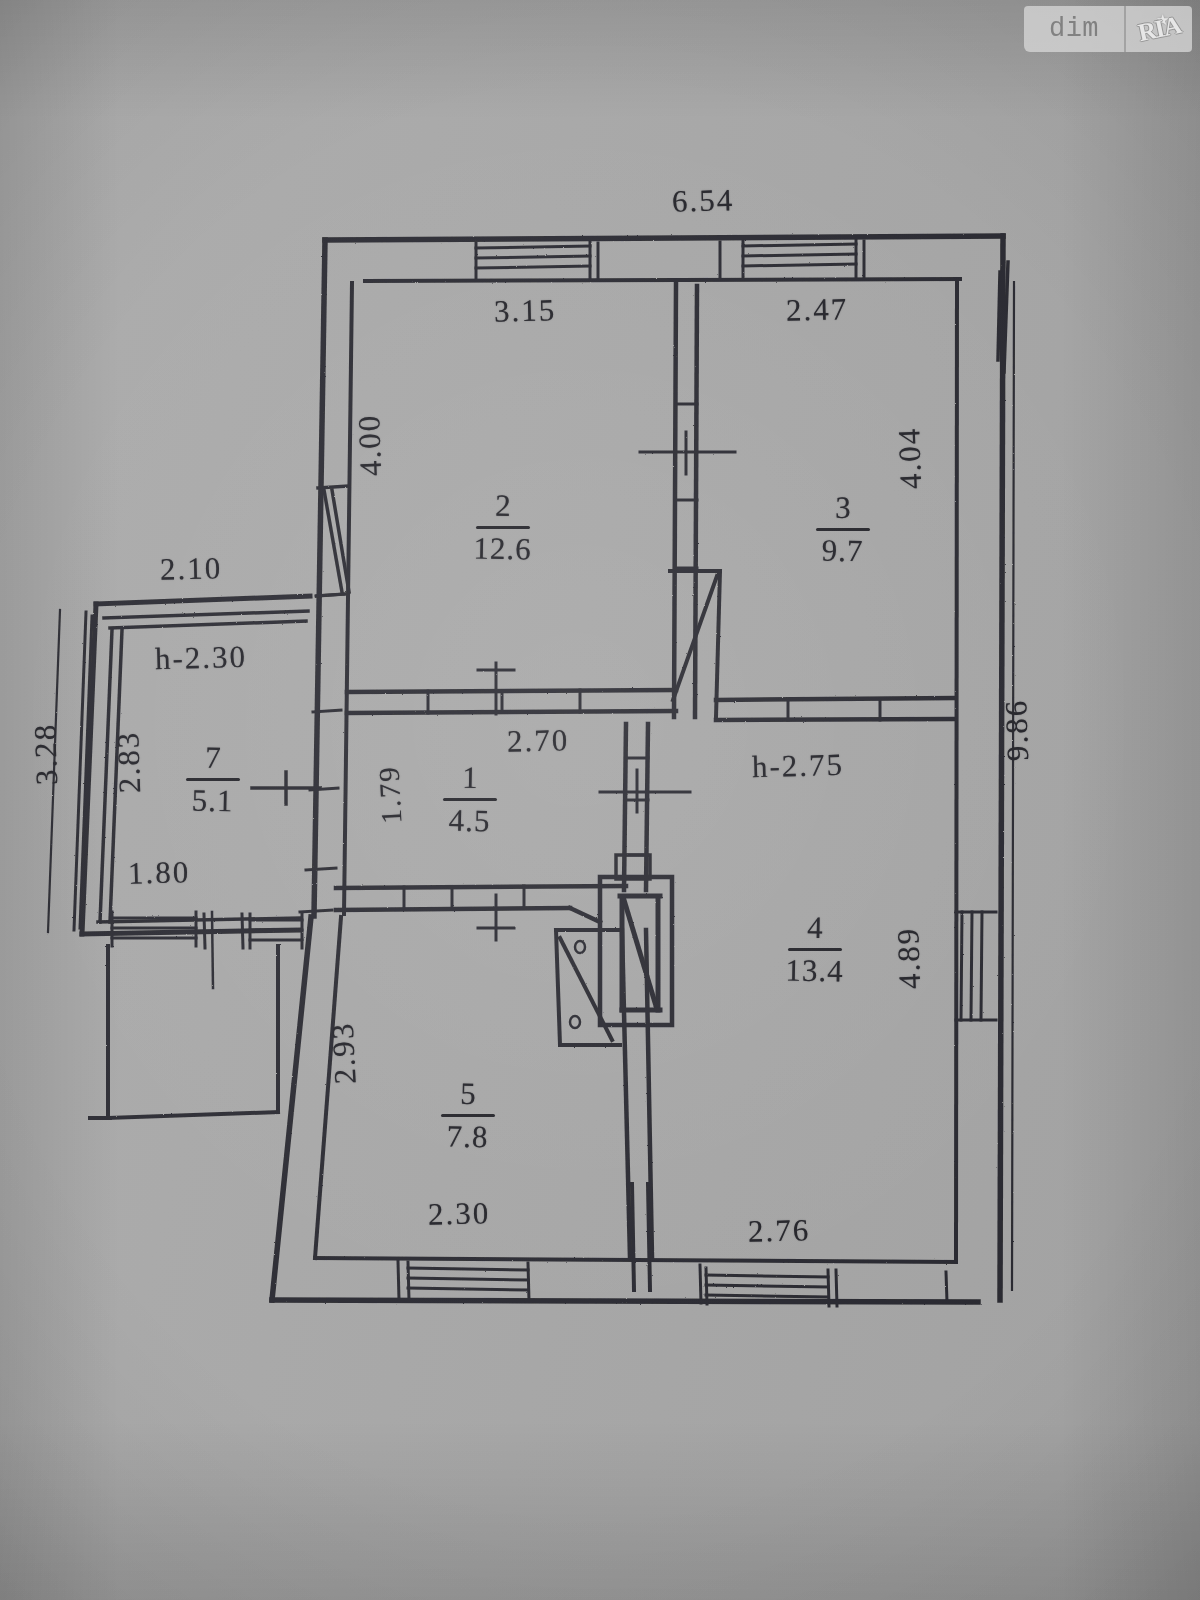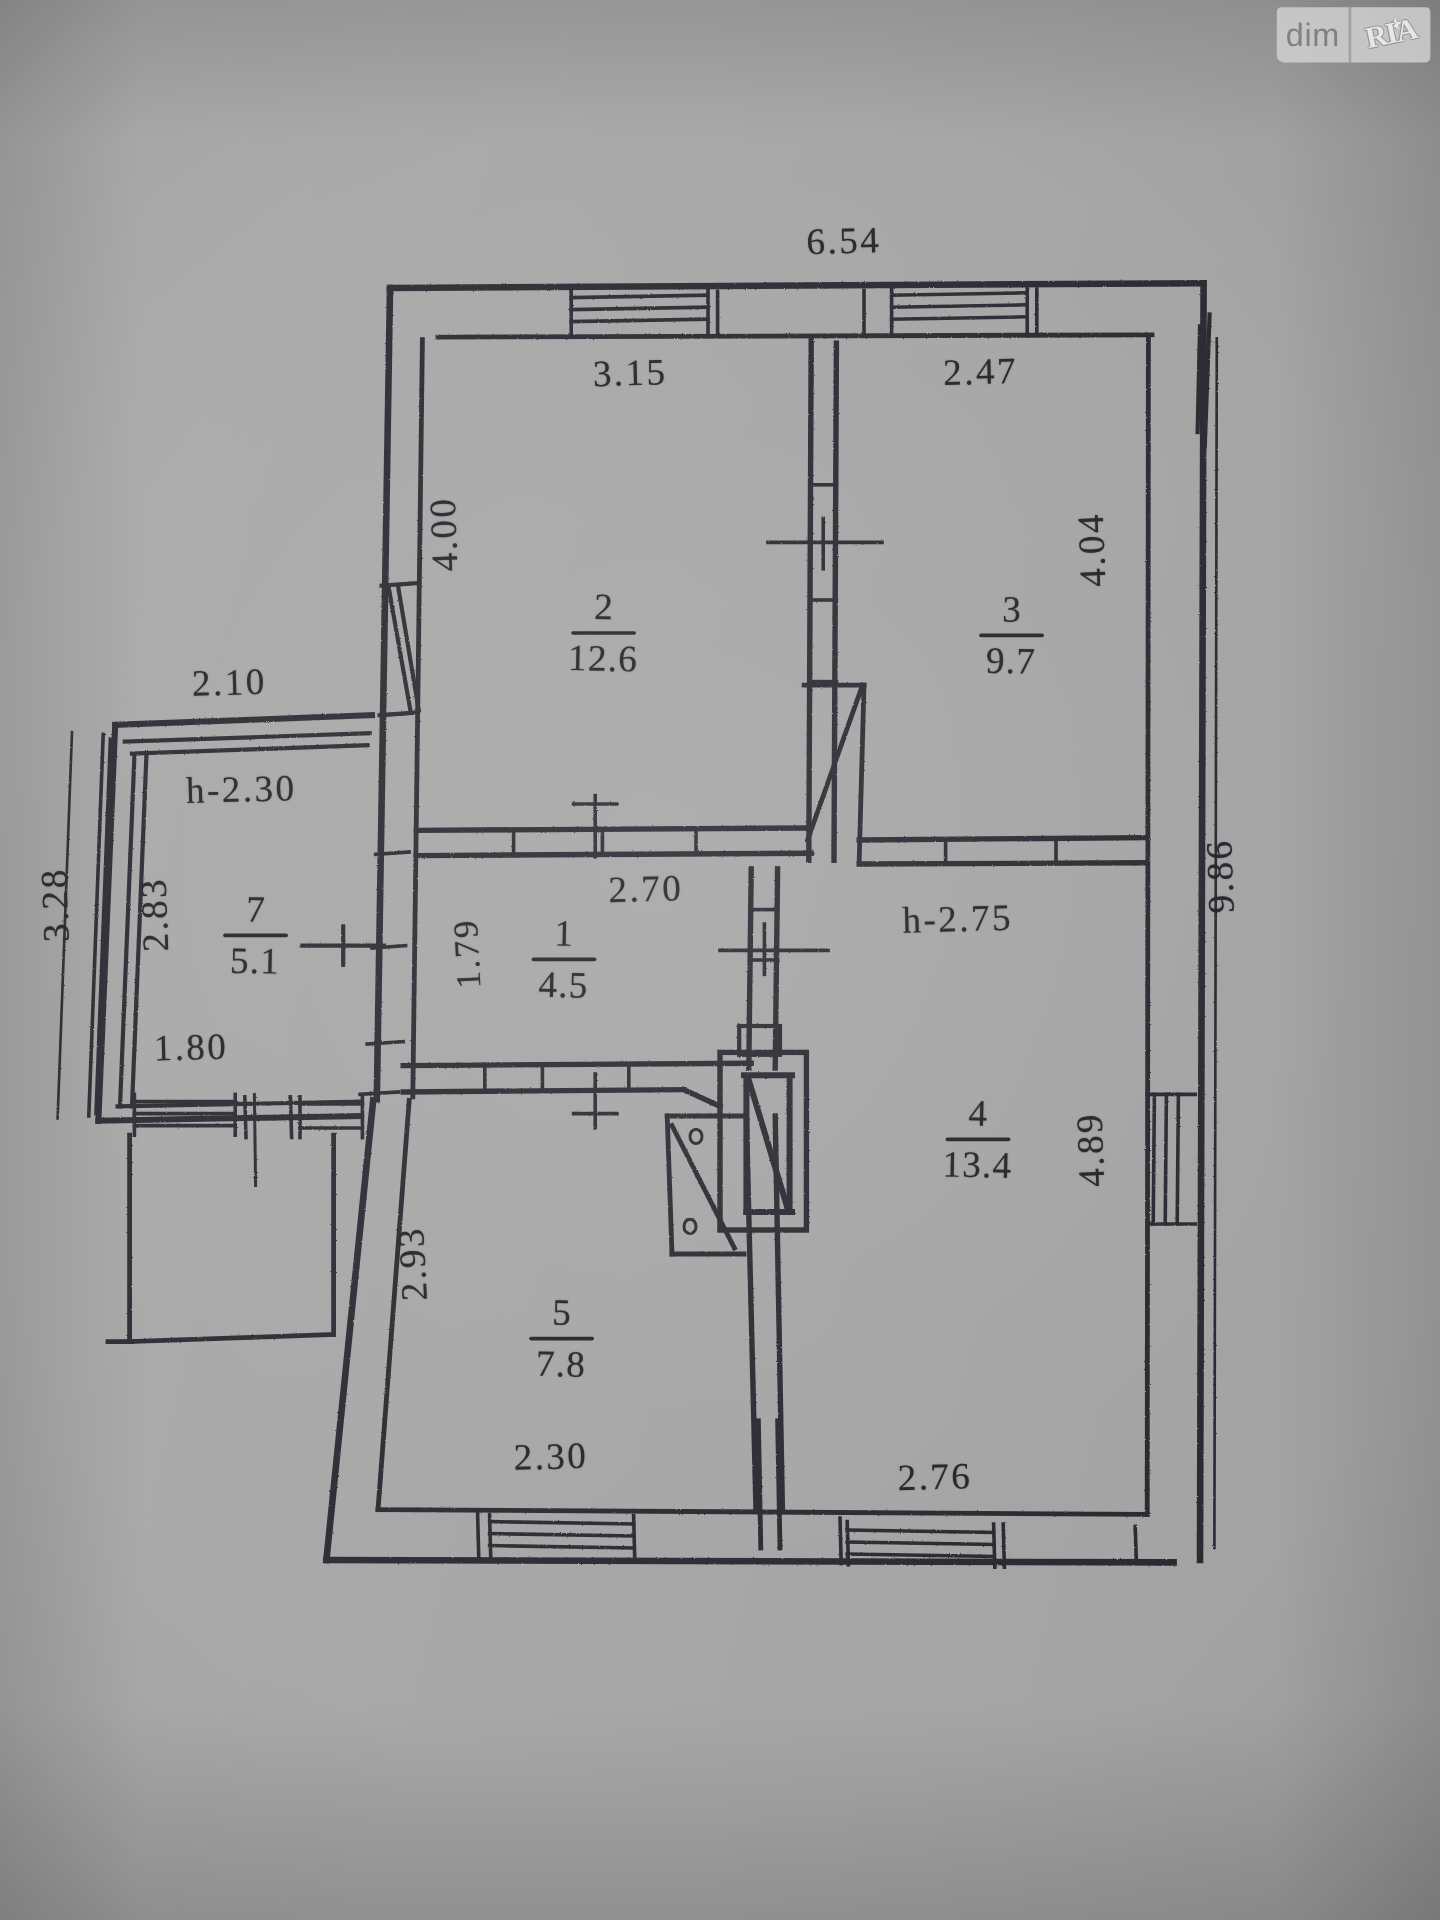--- a/index.html
+++ b/index.html
@@ -49,24 +49,24 @@
     height: 46px;
     filter: opacity(0.80);
   }
   #watermark .wm-cell {
     background: #d4d4d4;
     display: flex;
     align-items: center;
     justify-content: center;
   }
   #watermark .wm-dim {
-    width: 60px;
+    width: 100px;
     border-radius: 4px 0 0 6px;
     color: #7d7d7d;
-    font-family: Liberation Sans, sans-serif;
+    font-family: Liberation Mono, monospace;
     font-size: 27px;
     letter-spacing: 0.5px;
   }
   #watermark .wm-sep {
     width: 2px;
     background: #a9a9a9;
   }
   #watermark .wm-ria {
     width: 66px;
     border-radius: 0 4px 4px 0;

